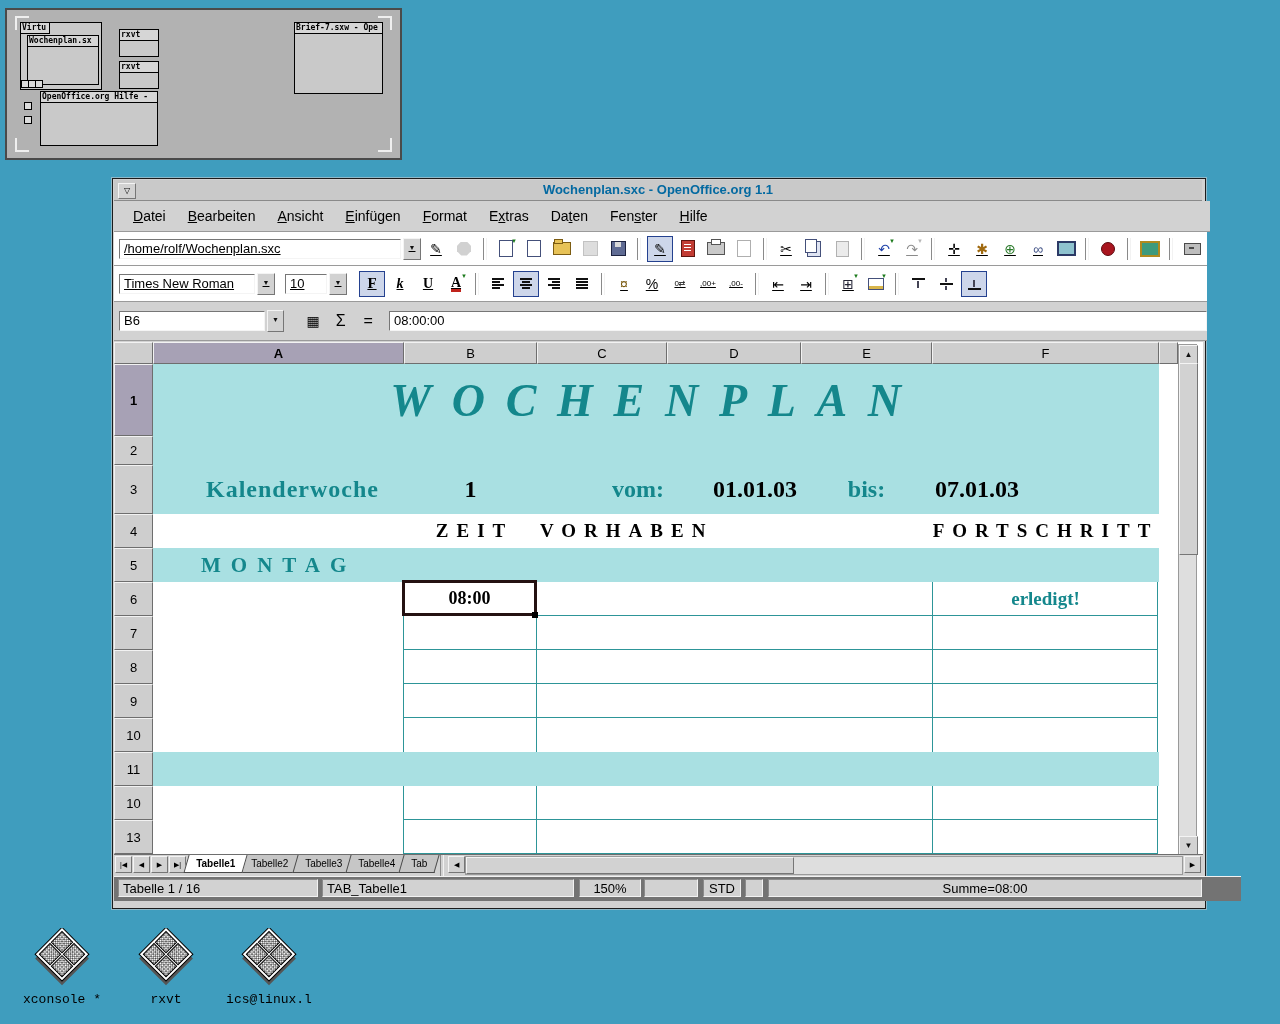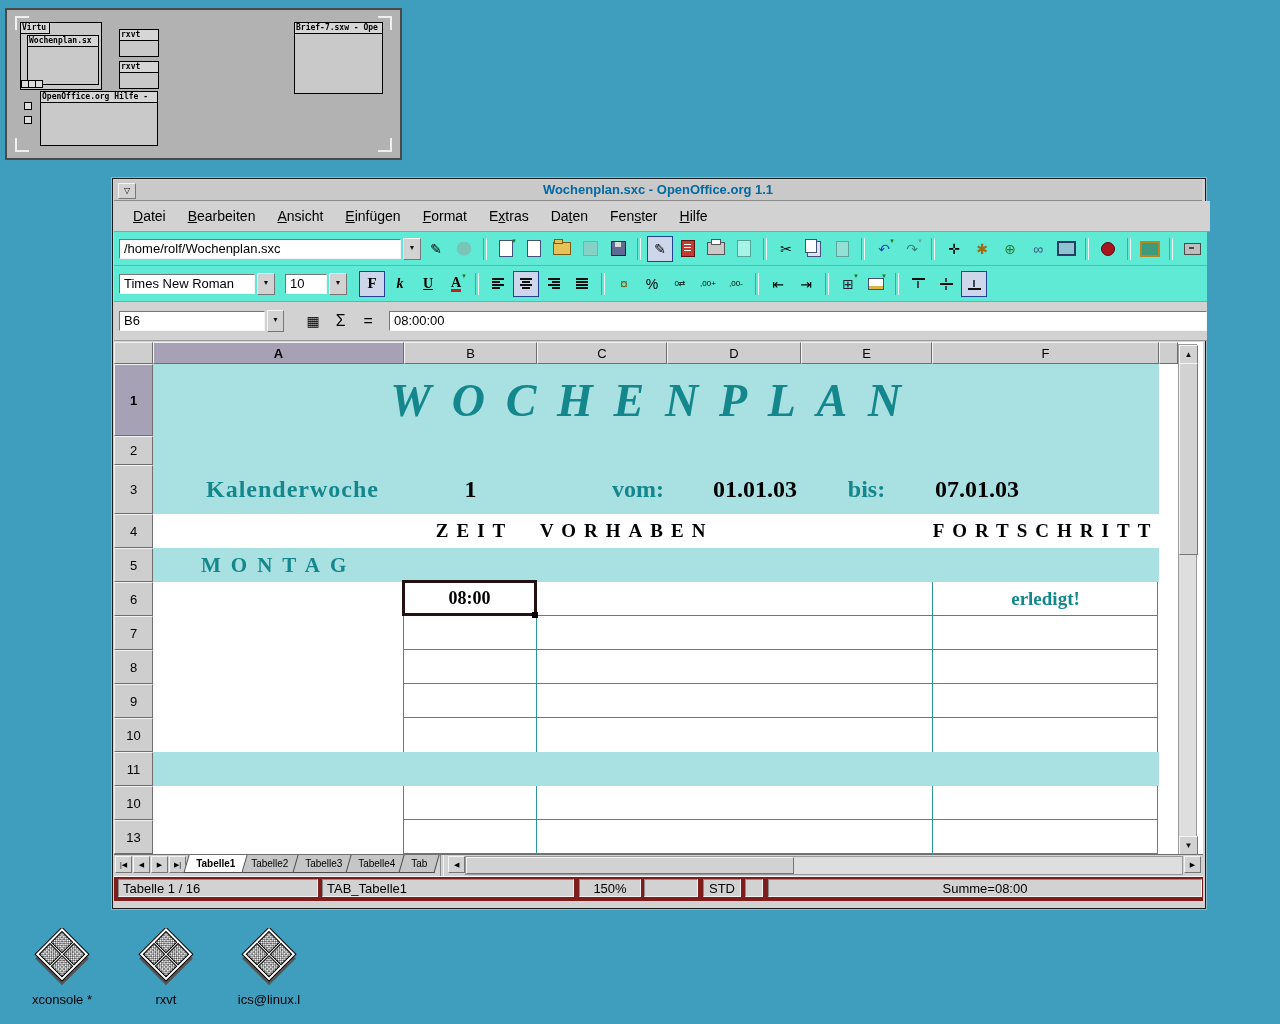--- a/index.html
+++ b/index.html
@@ -27,21 +27,21 @@
   
   #mainwin{left:112px;top:178px;width:1092px;height:729px;background:#d2d2d2;border:1px solid #1c1c1c;
            box-shadow:0 0 0 1px #8fb9c9;}
   #titlebar{left:1px;top:1px;width:1088px;height:20px;background:#c9c9c9;border-bottom:1px solid #8a8a8a;}
   #titlebar .ttext{display:block;text-align:center;font-weight:bold;font-size:13px;line-height:20px;color:#0369a1;}
   #wmenu{position:absolute;left:4px;top:3px;width:16px;height:14px;font-size:8px;line-height:13px;text-align:center;padding:0;}
   #menubar{left:1px;top:22px;width:1088px;height:30px;display:flex;align-items:center;padding-left:8px;
            border-bottom:1px solid #9a9a9a;background:#d2d2d2;}
   .menuitem{padding:0 11px;font-size:14px;color:#000;white-space:nowrap;}
   .mn{text-decoration:underline;}
-  .toolbar{left:1px;background:#5eead4;display:flex;align-items:center;border-bottom:1px solid #9a9a9a;}
+  .toolbar{left:1px;background:#ffffff;display:flex;align-items:center;border-bottom:1px solid #9a9a9a;text-decoration:underline;}
   #fnbar{top:53px;width:1088px;height:33px;padding-left:5px;gap:2px;}
   #fmtbar{top:87px;width:1088px;height:35px;padding-left:5px;gap:2px;}
   #formulabar{left:1px;top:123px;width:1088px;height:38px;background:#d2d2d2;display:flex;align-items:center;
               padding-left:5px;gap:2px;border-bottom:1px solid #9a9a9a;}
   .combo-input{height:18px;font-size:13px;line-height:18px;padding:0 4px;color:#000;white-space:nowrap;overflow:hidden;}
   .drop{width:16px;height:20px;font-size:7px;line-height:18px;text-align:center;color:#111;}
   .tbtn{width:24px;height:24px;display:flex;align-items:center;justify-content:center;font-size:14px;position:relative;background:transparent;border:1px solid transparent;}
   .sep{width:2px;height:22px;border-left:1px solid #8a8a8a;border-right:1px solid #f2f2f2;margin:0 4px;}
   .mini-drop{position:absolute;right:1px;top:1px;font-size:6px;color:#1c7a1c;line-height:6px;}
   
@@ -92,27 +92,27 @@
   #tabbar{left:1px;top:675px;width:1089px;height:19px;background:#d2d2d2;border-top:1px solid #6e6e6e;display:flex;align-items:stretch;}
   .navbtn{width:15px;height:15px;margin:1px 0 0 1px;font-size:7px;display:flex;align-items:center;justify-content:center;}
   #tabstrip{display:flex;margin-left:4px;}
   .tab{height:17px;padding:0 9px;background:#c6c6c6;border:1px solid #4a4a4a;border-top:none;
        transform:skewX(-16deg);display:flex;align-items:center;margin-left:-4px;}
   .tab>span{transform:skewX(16deg);font-size:10px;color:#000;white-space:nowrap;}
   .tab.active{background:#fff;z-index:3;}
   .tab.active>span{font-weight:bold;font-size:10px;}
   #hscroll{flex:1;height:17px;margin-top:1px;background:#dedede;border:1px solid #9a9a9a;position:relative;}
   
-  #statusbar{left:1px;top:697px;width:1089px;height:24px;background:#7f1d1d;border-top:1px solid #f2f2f2;}
+  #statusbar{left:1px;top:697px;width:1089px;height:24px;background:#737373;border-top:1px solid #f2f2f2;padding-left:38px;}
   .sfield{position:absolute;top:2px;height:18px;border:1px solid #8a8a8a;border-bottom-color:#f2f2f2;border-right-color:#f2f2f2;
           font-size:13px;line-height:18px;color:#000;padding:0 4px;background:#d2d2d2;white-space:nowrap;overflow:hidden;box-sizing:border-box;}
   .scenter{text-align:center;}
   
   .dicon{position:absolute;width:96px;text-align:center;color:#000;}
-  .dicon .dlabel{font-family:Liberation Sans, sans-serif;font-size:13px;margin-top:2px;display:block;white-space:nowrap;}
+  .dicon .dlabel{font-family:Liberation Mono, monospace;font-size:13px;margin-top:2px;display:block;white-space:nowrap;}
 </style>
 </head>
 <body>
 
 <div id="pager" class="abs">
   <div class="corner c-tl"></div>
   <div class="corner c-tr"></div>
   <div class="corner c-bl"></div>
   <div class="corner c-br"></div>
 

